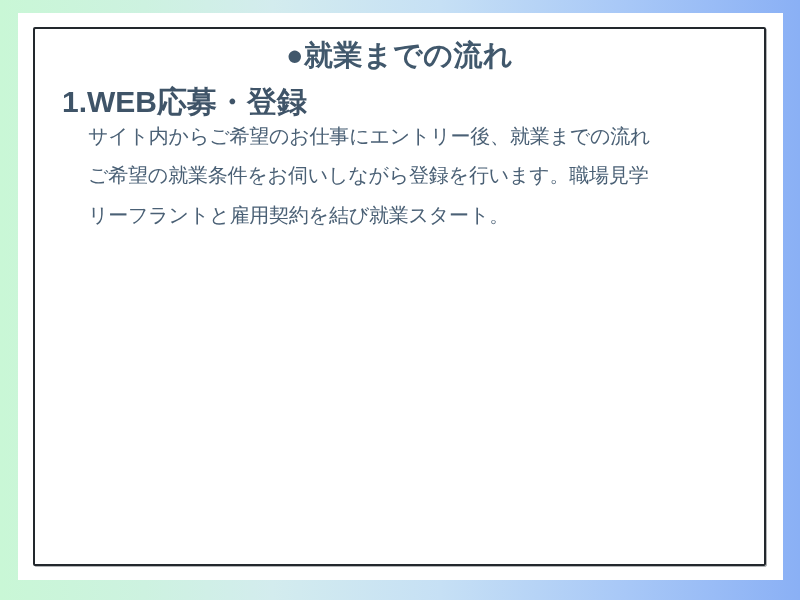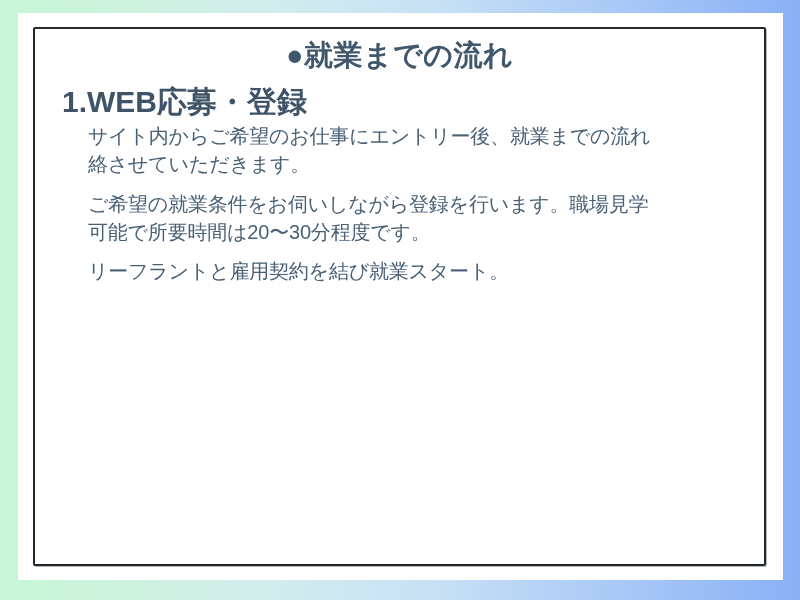--- a/index.html
+++ b/index.html
@@ -109,28 +109,26 @@
 <div class="content">
 
   <h1 class="page-title">●就業までの流れ</h1>
 
   <ul class="steps">
 
     <li class="step">
       <div class="step-heading">1.WEB応募・登録</div>
       <div class="step-body">
         <span class="line">サイト内からご希望のお仕事にエントリー後、就業までの流れ</span>
-        <span class="line">絡させていただきます。</span>
       </div>
     </li>
 
     <li class="step">
       <div class="step-body">
         <span class="line">ご希望の就業条件をお伺いしながら登録を行います。職場見学</span>
-        <span class="line">可能で所要時間は20〜30分程度です。</span>
       </div>
     </li>
 
 
     <li class="step">
       <div class="step-body">
         <span class="line">リーフラントと雇用契約を結び就業スタート。</span>
       </div>
     </li>
 

